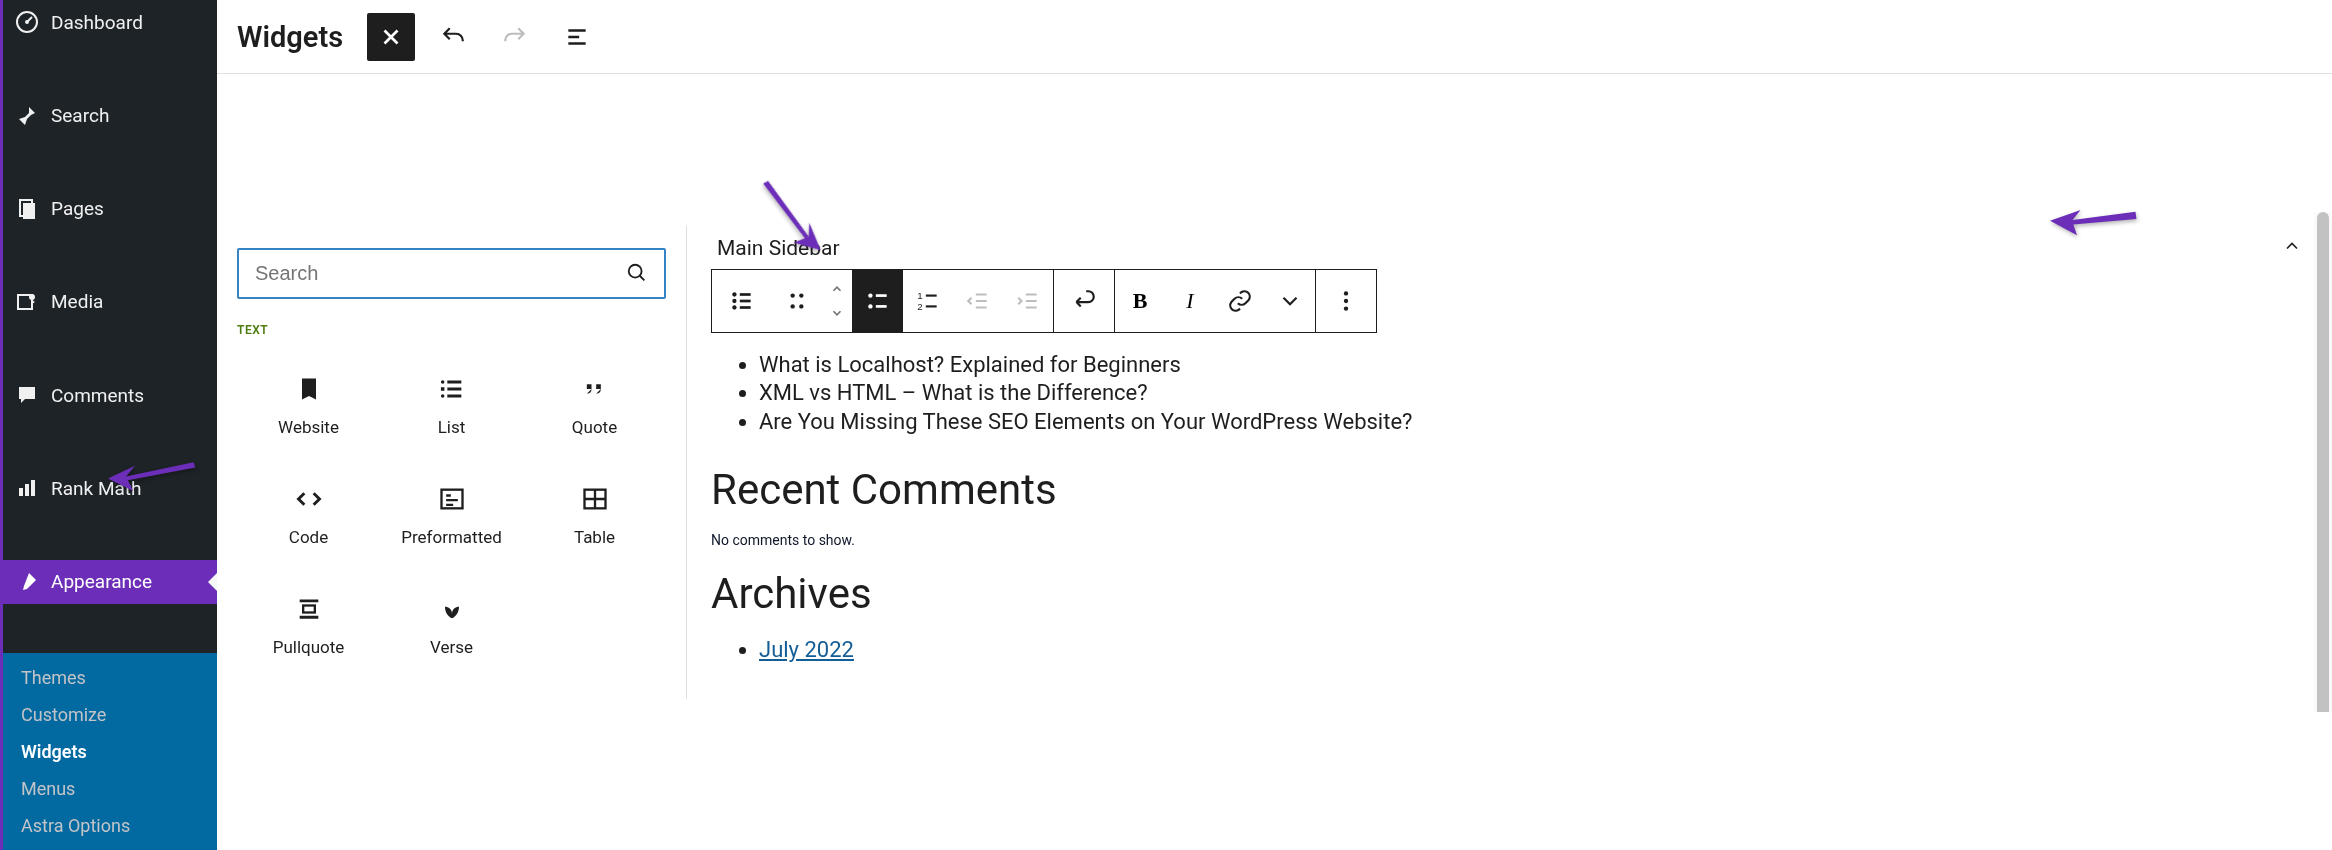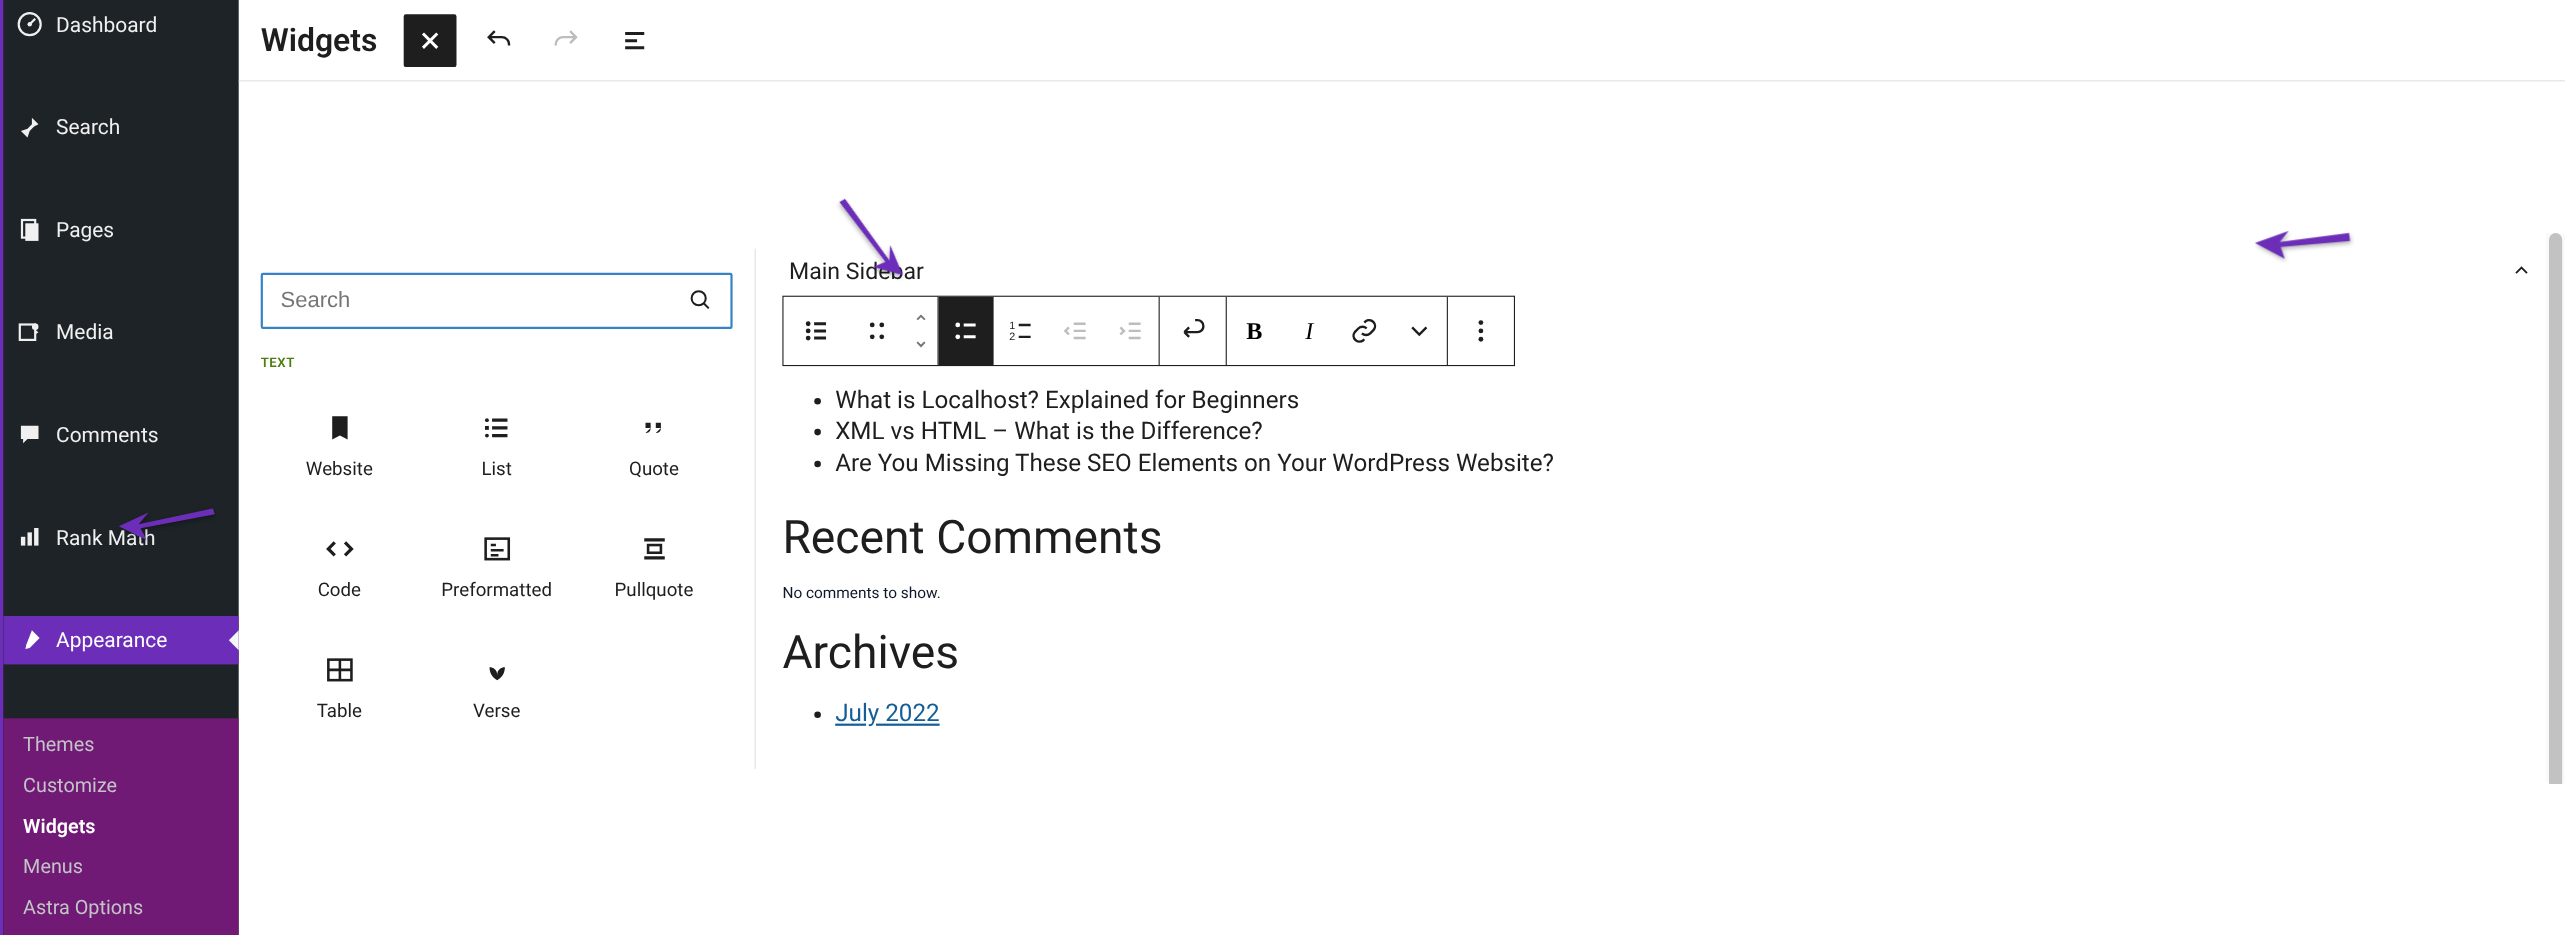--- a/index.html
+++ b/index.html
@@ -6,21 +6,21 @@
 body { font-family: -apple-system, BlinkMacSystemFont, "Segoe UI", Roboto, sans-serif; font-size: 16px; color: #1e1e1e; background: #fff; overflow: hidden; }
 
 .app { display: flex; height: 850px; width: 2332px; position: relative; }
 
 
 .sidebar { width: 217px; background: #1d2327; color: #f0f0f1; flex-shrink: 0; display: flex; flex-direction: column; overflow: hidden; border-left: 3px solid #6c2eb9; justify-content: space-between;}
 .sidebar-item { display: flex; align-items: center; padding: 10px 12px; font-size: 19px; cursor: pointer; color: #f0f0f1; gap: 12px; }
 .sidebar-item.active { background: #6c2eb9; color: #fff; position: relative; }
 .sidebar-item.active::after { content:""; position: absolute; right:-1px; top: 50%; transform: translateY(-50%); border: 10px solid transparent; border-right-color: #f6f7f7; }
 .sidebar-icon { width: 24px; height: 24px; display: inline-flex; align-items: center; justify-content: center; fill: currentColor; }
-.sidebar-submenu { background: #701a75; padding: 6px 0; }
+.sidebar-submenu { background: #0369a1; padding: 6px 0; }
 .sidebar-subitem { padding: 8px 18px; font-size: 18px; color: #c3c4c7; cursor: pointer; position: relative; }
 .sidebar-subitem.active { color: #fff; font-weight: 600; }
 
 
 .main { flex: 1; display: flex; flex-direction: column; }
 .header { height: 74px; display: flex; align-items: center; padding: 0 20px; gap: 14px; border-bottom: 1px solid #e0e0e0; }
 .header-title { font-size: 29px; font-weight: 600; margin-right: 10px; }
 .header-btn { width: 48px; height: 48px; display: flex; align-items: center; justify-content: center; border: none; background: transparent; cursor: pointer; border-radius: 2px;}
 .header-btn.close { background: #1e1e1e; color: #fff; }
 .header-btn svg { width: 26px; height: 26px; }
@@ -226,34 +226,34 @@
                 <svg viewBox="0 0 24 24">
                   <rect x="3" y="4" width="18" height="16" fill="none" stroke="#1e1e1e" stroke-width="2"></rect>
                   <path d="M7 9h4M7 13h10M7 17h6" stroke="#1e1e1e" stroke-width="2"></path>
                 </svg>
               </span>
             <span>Preformatted</span>
           </div>
           <div class="block-item">
             <span class="block-icon">
                 <svg viewBox="0 0 24 24">
+                  <rect x="3" y="4" width="18" height="16" fill="none" stroke="#1e1e1e" stroke-width="2"></rect>
+                  <path d="M3 12h18M12 4v16" stroke="#1e1e1e" stroke-width="2"></path>
+                </svg>
+              </span>
+            <span>Table</span>
+          </div>
+          <div class="block-item">
+            <span class="block-icon">
+                <svg viewBox="0 0 24 24">
                   <path d="M4 5h16M4 19h16" stroke="#1e1e1e" stroke-width="2.5"></path>
                   <rect x="7" y="9" width="10" height="6" fill="none" stroke="#1e1e1e" stroke-width="2"></rect>
                 </svg>
               </span>
             <span>Pullquote</span>
-          </div>
-          <div class="block-item">
-            <span class="block-icon">
-                <svg viewBox="0 0 24 24">
-                  <rect x="3" y="4" width="18" height="16" fill="none" stroke="#1e1e1e" stroke-width="2"></rect>
-                  <path d="M3 12h18M12 4v16" stroke="#1e1e1e" stroke-width="2"></path>
-                </svg>
-              </span>
-            <span>Table</span>
           </div>
           <div class="block-item">
             <span class="block-icon">
                 <svg viewBox="0 0 24 24">
                   <path d="M12 20c-4-2-6-6-6-10 3 0 6 2 6 6 0-4 3-6 6-6 0 4-2 8-6 10z" fill="#1e1e1e"></path>
                 </svg>
               </span>
             <span>Verse</span>
           </div>
         </div>

